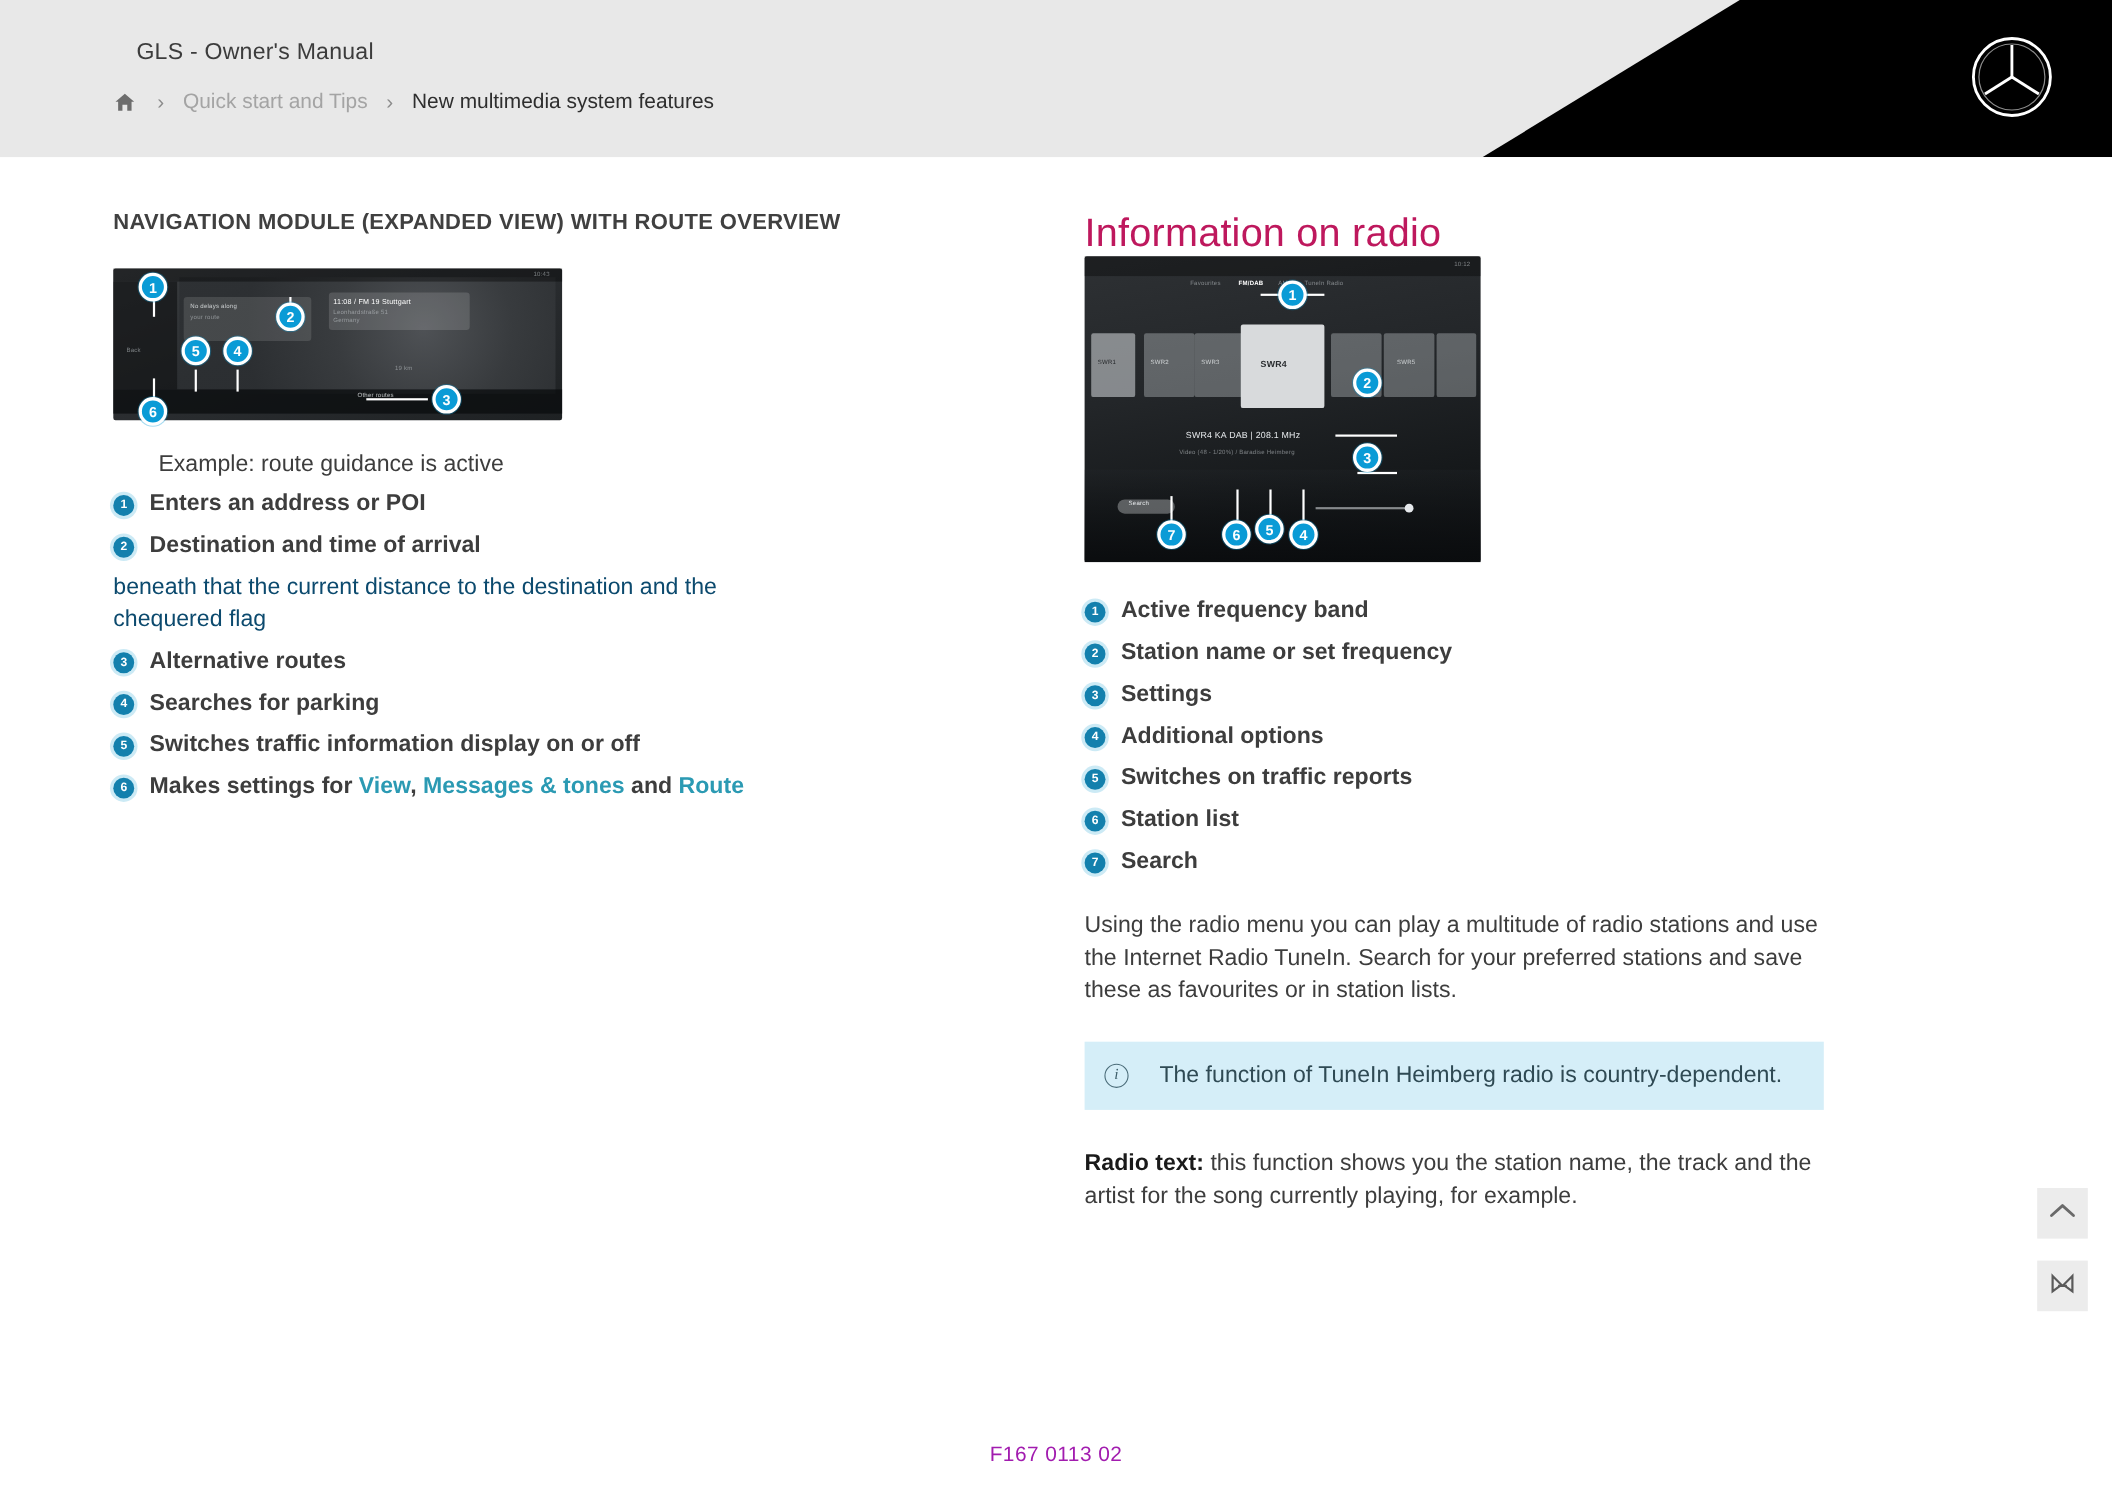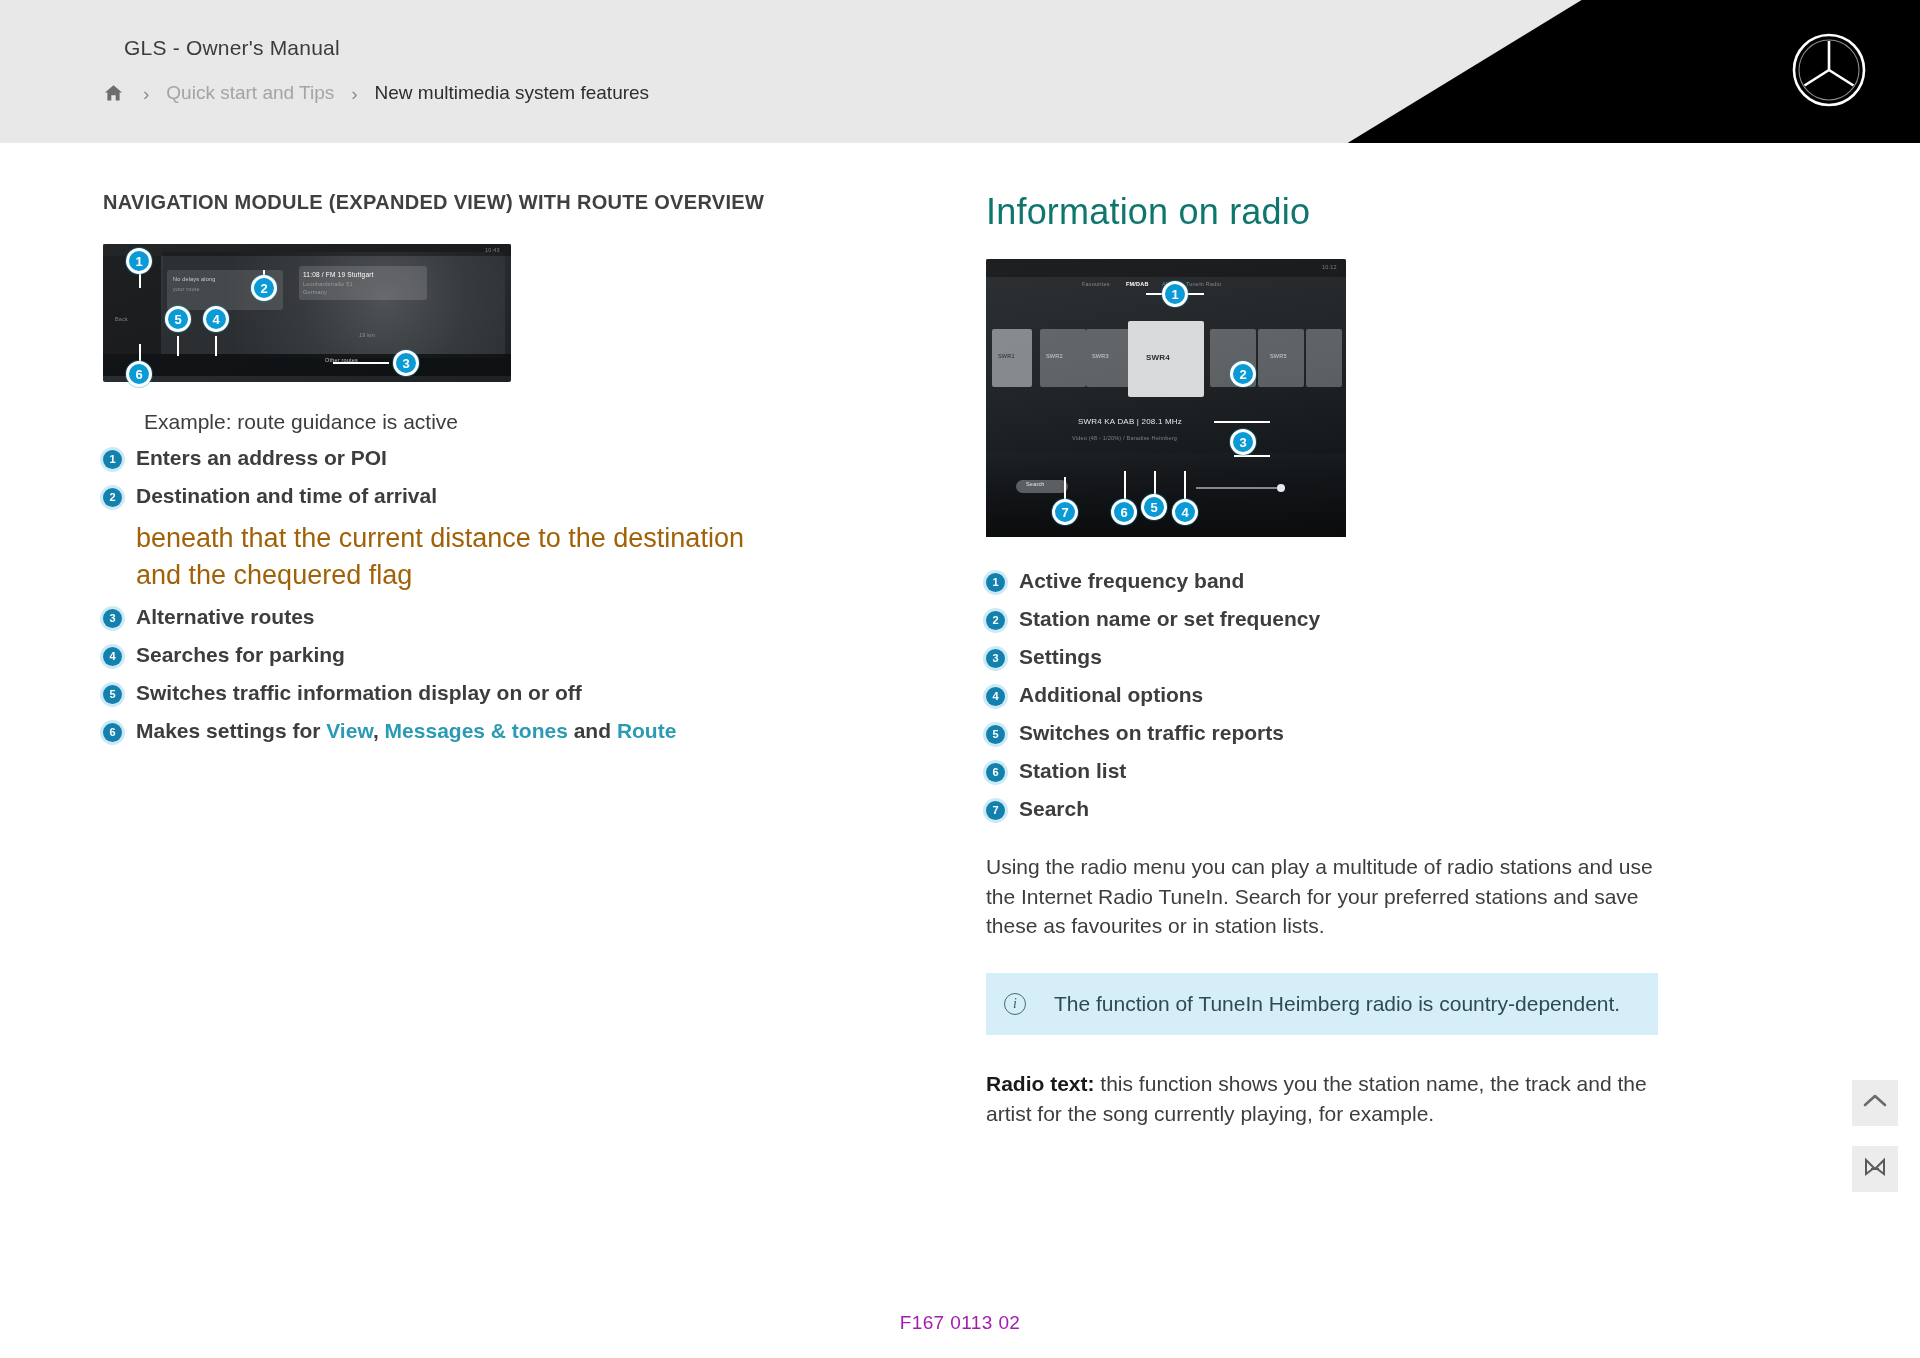--- a/index.html
+++ b/index.html
@@ -114,23 +114,22 @@
     font-size: 20px;
     font-weight: bold;
     color: #404040;
     letter-spacing: .3px;
     margin-bottom: 30px;
     text-transform: none;
   }
   h1.section-title-big {
     font-size: 36px;
     font-weight: normal;
-    color: #0f766e;
+    color: #be185d;
     letter-spacing: .2px;
-    margin-bottom: 26px;
   }
 
   
   .illus-nav {
     position: relative;
     width: 408px;
     height: 148px;
     margin-left: 0px;
     margin-bottom: 18px;
   }
@@ -277,24 +276,23 @@
     font-weight: bold;
     display: flex;
     align-items: center;
     justify-content: center;
     margin-right: 14px;
     margin-top: 6px;
     box-shadow: 0 0 0 3px rgba(120,200,228,.38);
   }
   .li-text { flex: 1 1 auto; font-weight: bold; }
   .sub-line {
-    font-size: 27px;
-    color: #a16207;
+    font-size: 21px;
+    color: #0c4a6e;
     line-height: 1.38;
-    margin-left: 33px;
     margin-bottom: 9px;
     max-width: 640px;
   }
   a.doclink {
     color: #2b9ab3;
     text-decoration: none;
     cursor: pointer;
   }
 
   .body-para {

